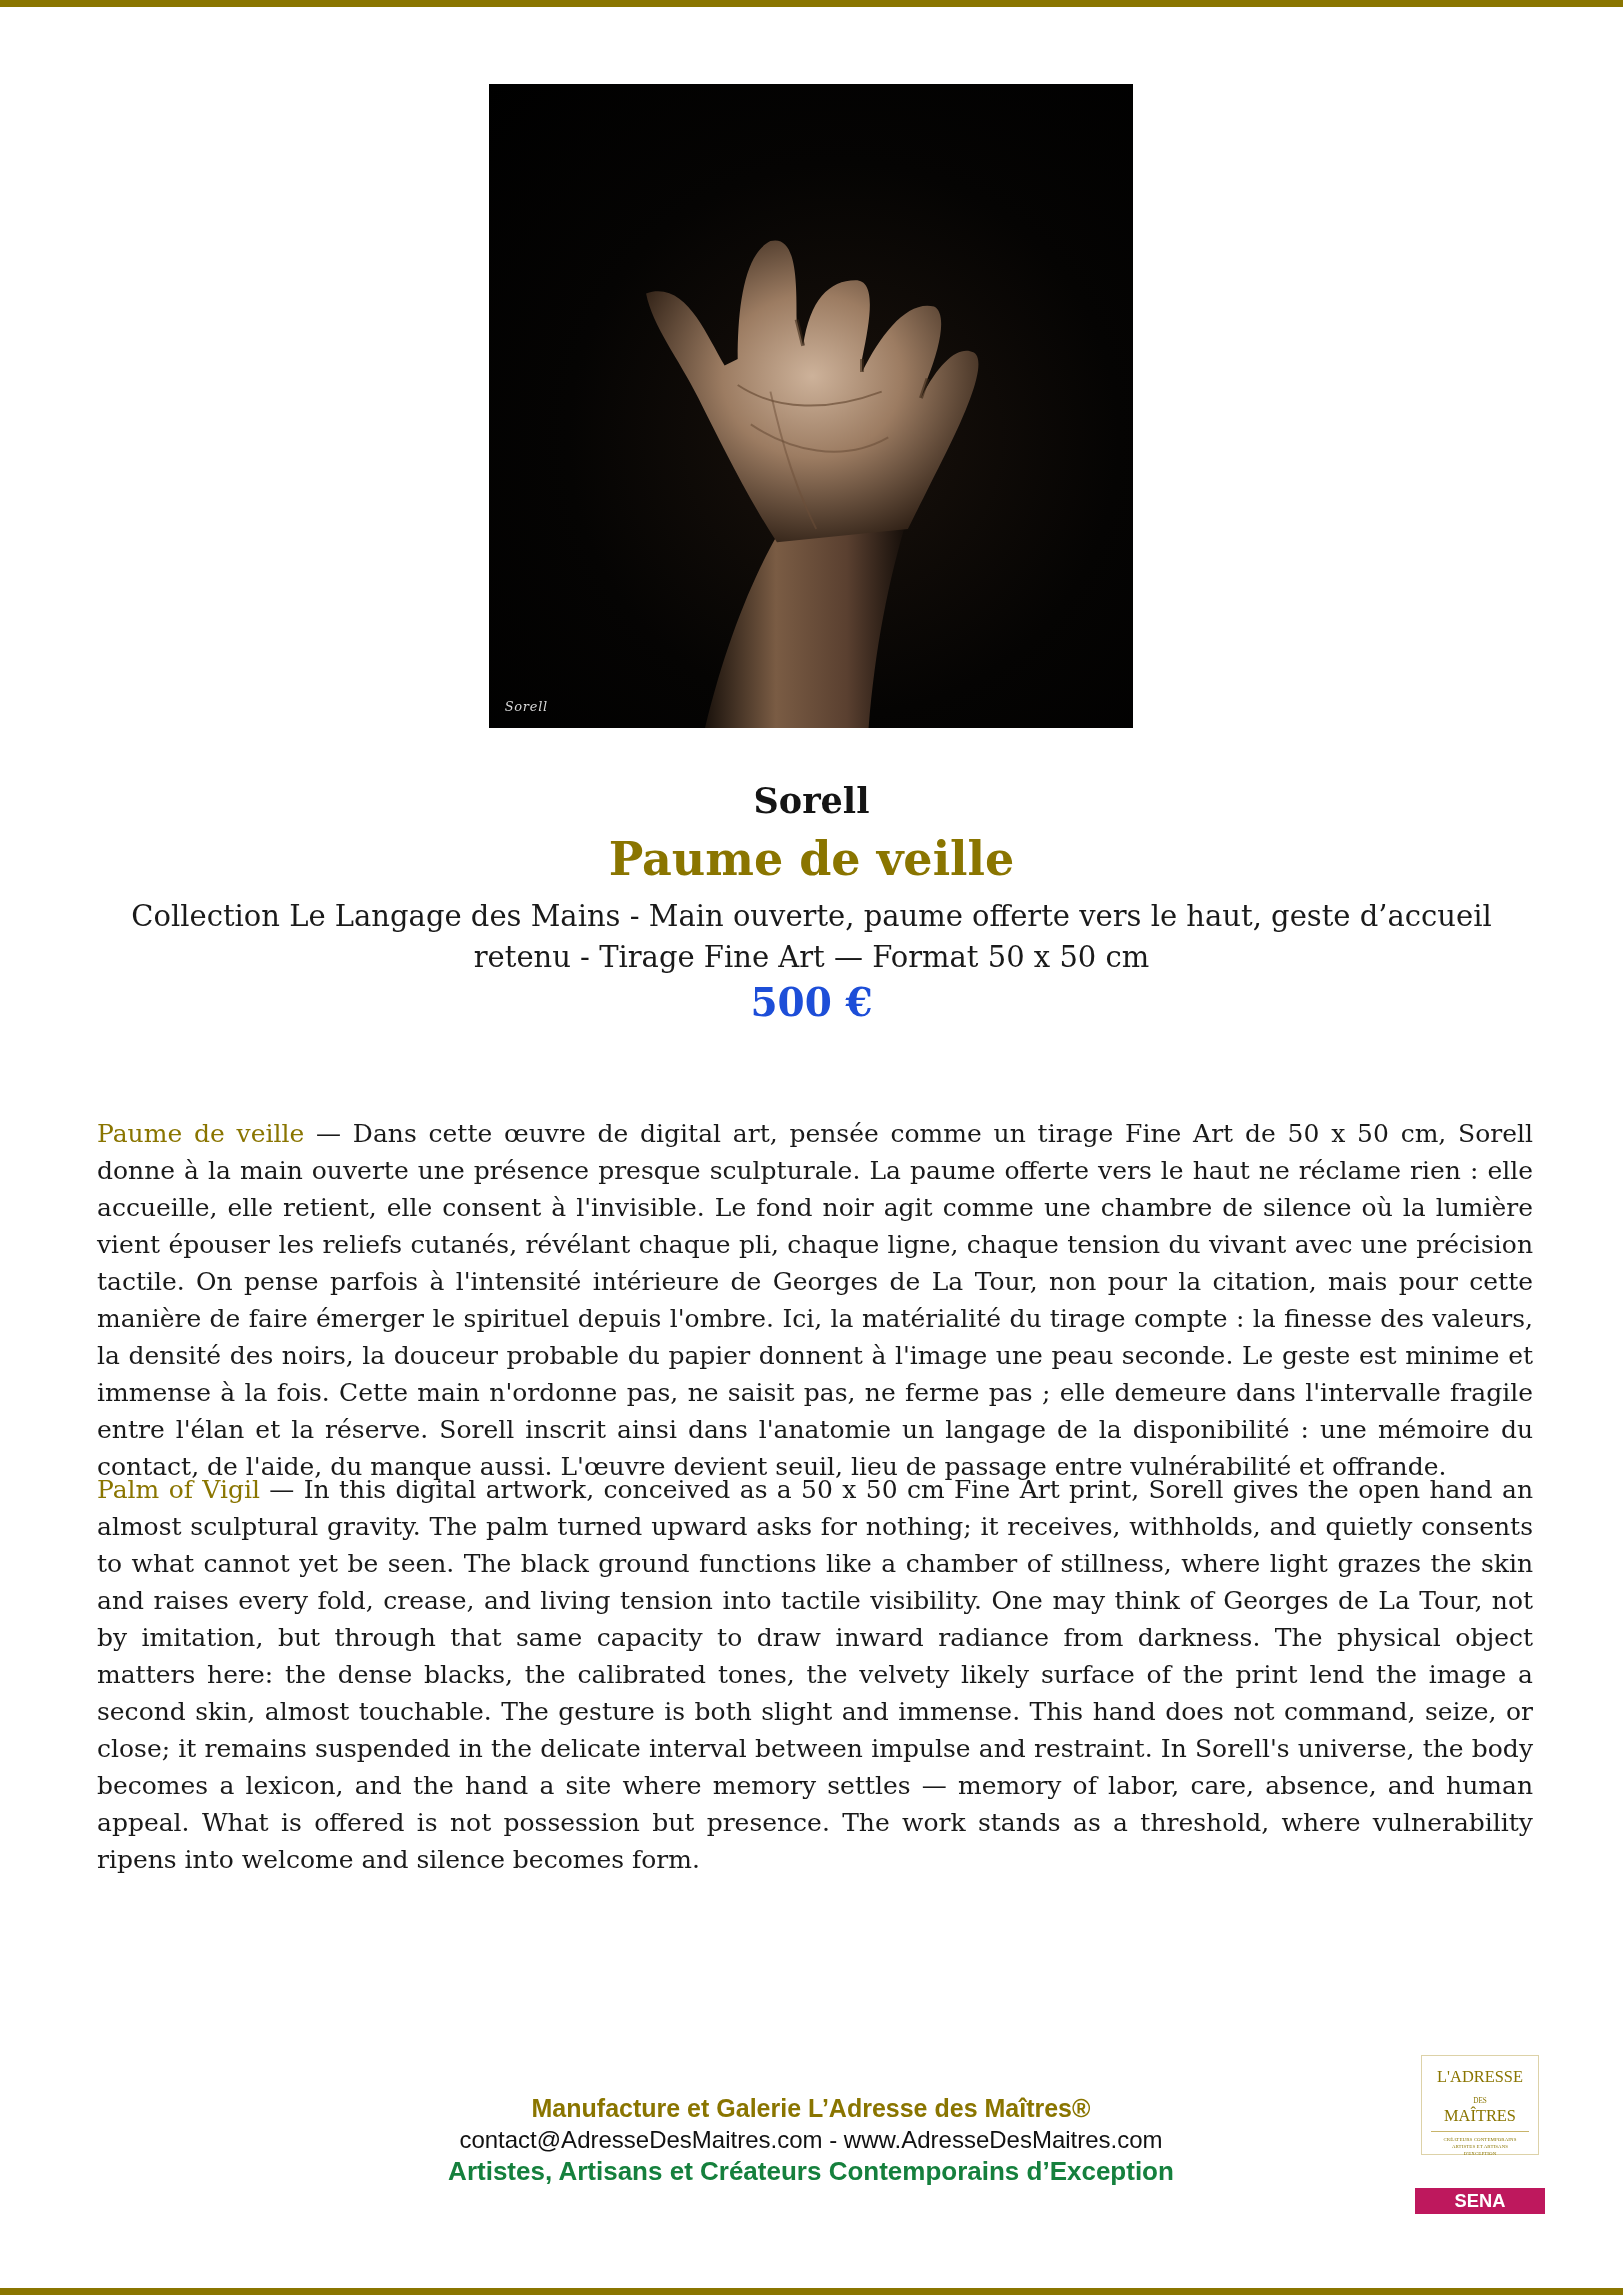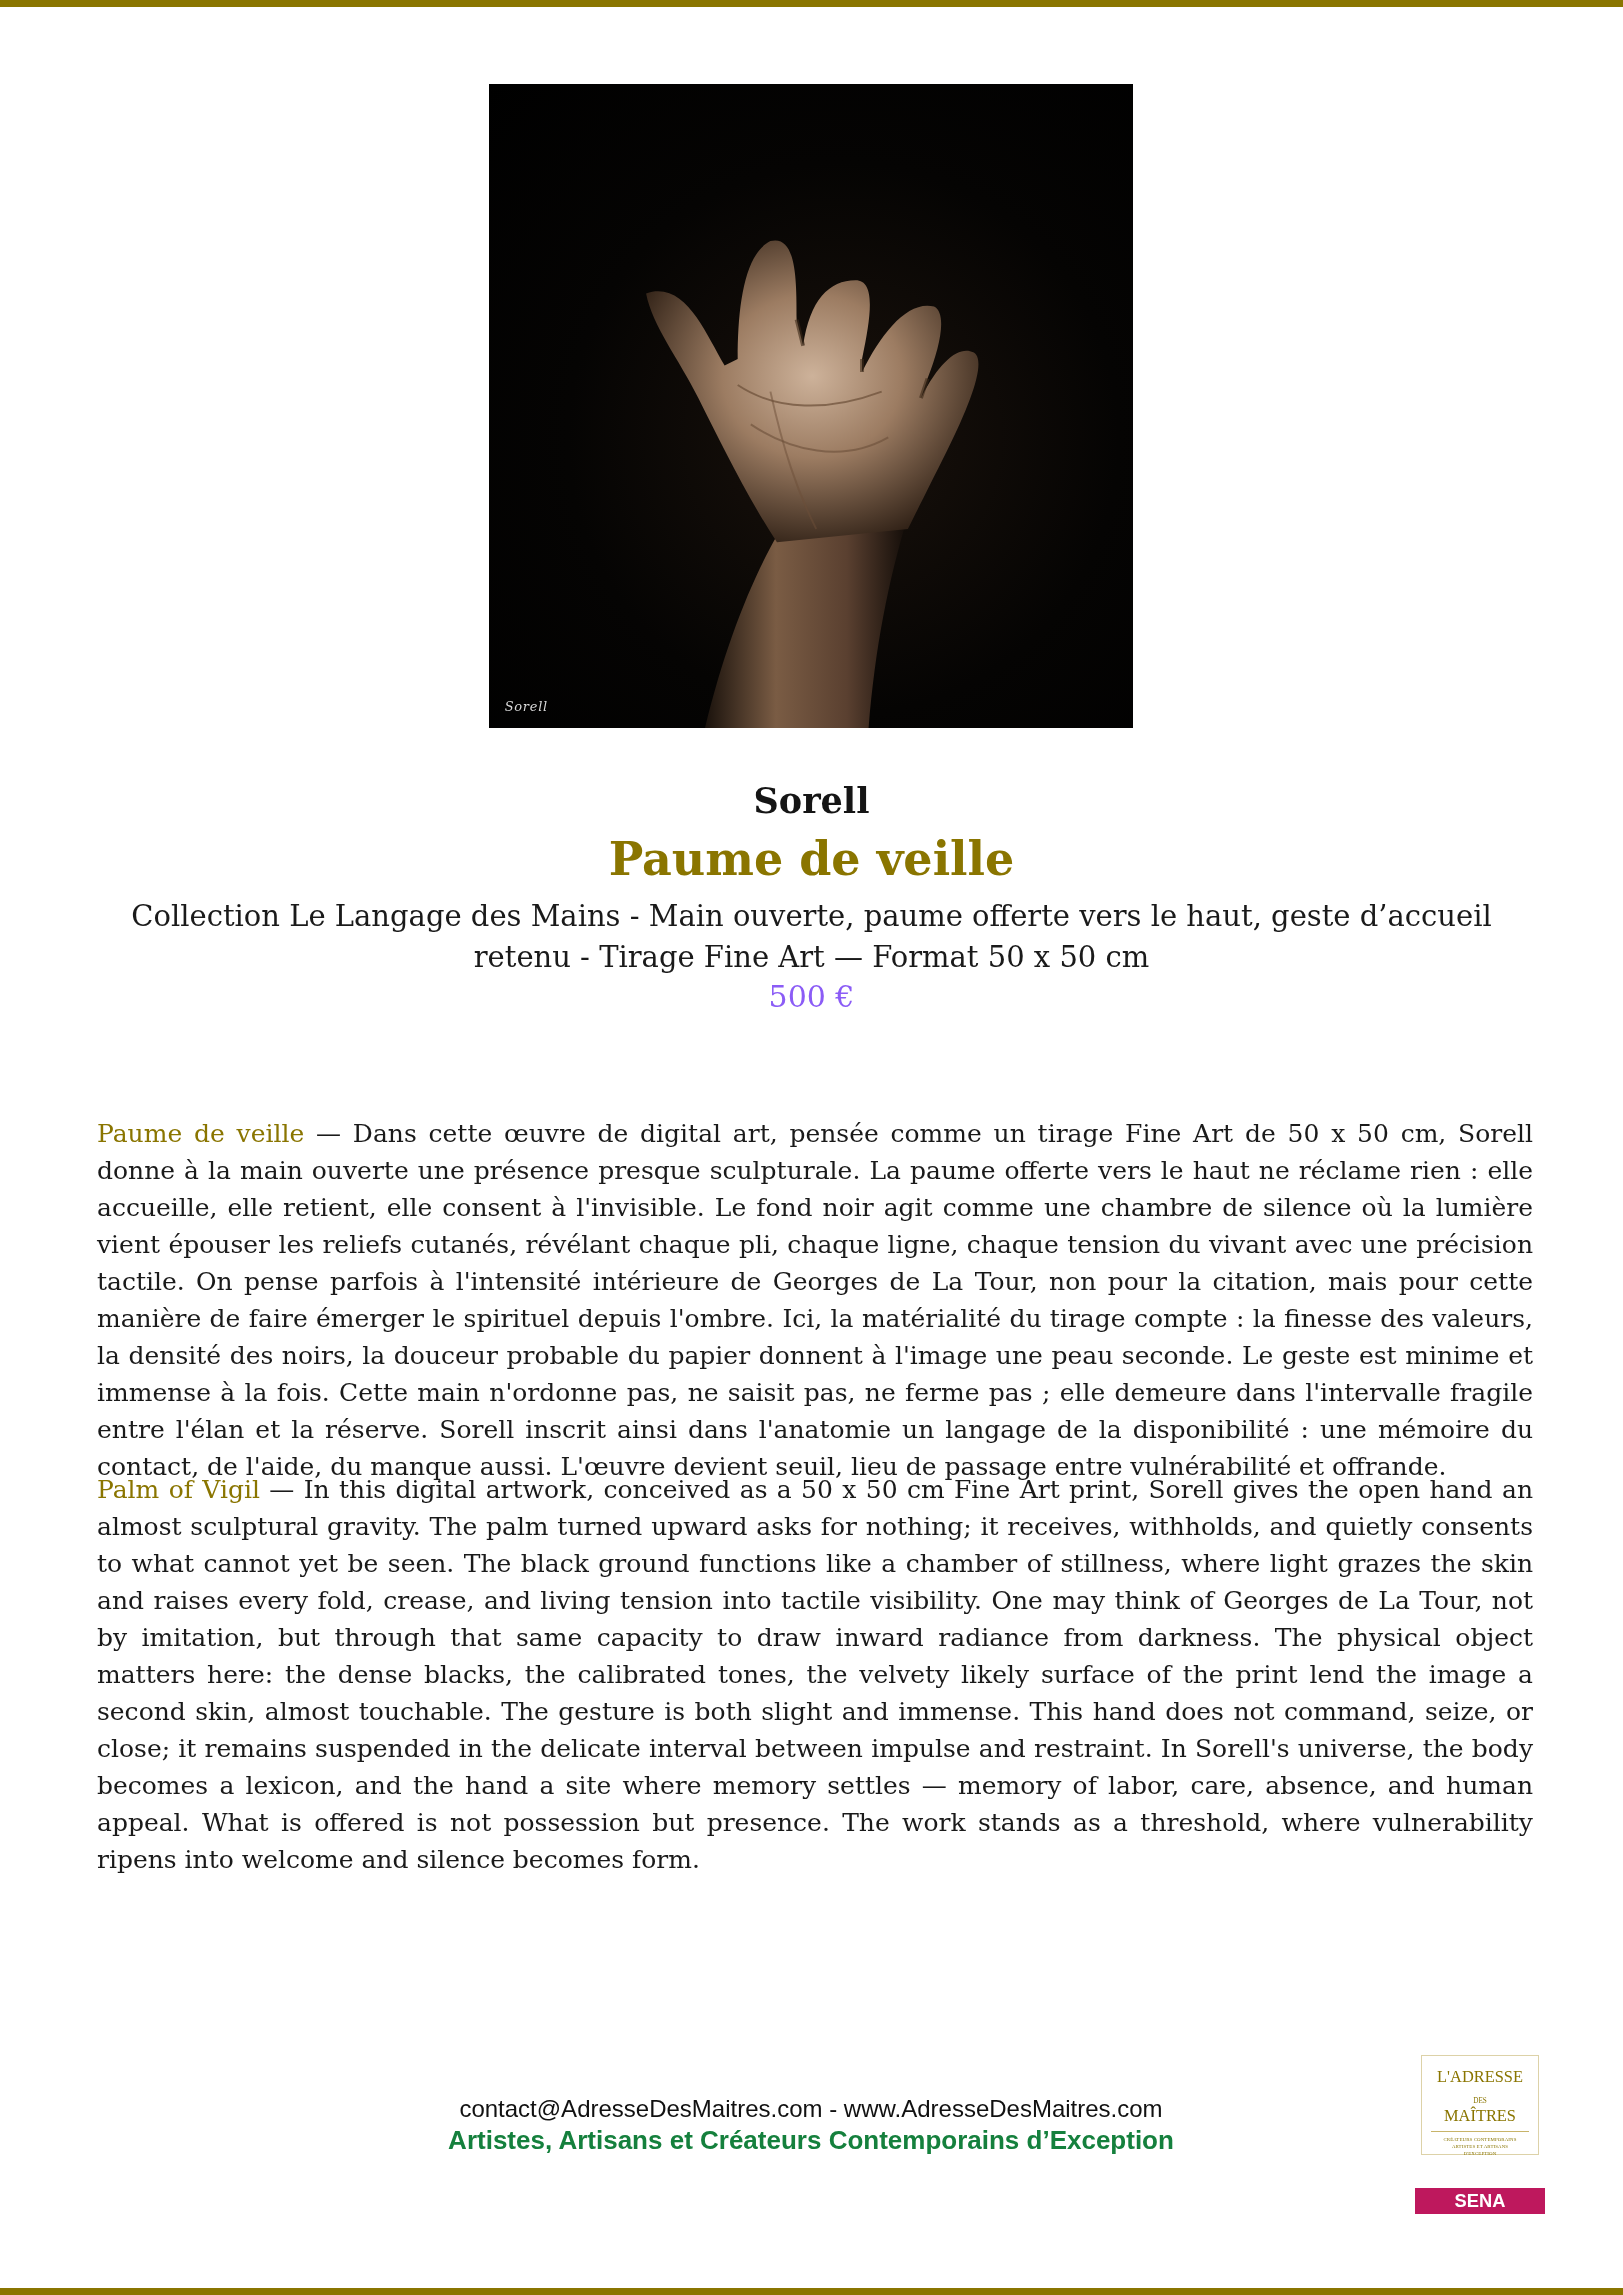--- a/index.html
+++ b/index.html
@@ -23,21 +23,21 @@
       color: #d8d8d8; font-style: italic; font-size: 13px;
       font-family: "DejaVu Serif", serif; letter-spacing: 0.7px;
     }
 
     .header { position: absolute; left: 0; width: 1623px; text-align: center; }
     .artist { top: 780px; font-size: 35px; font-weight: bold; color: #151515; }
     .title { top: 832px; font-size: 46px; font-weight: bold; color: #8a7500; }
     .subtitle {
       top: 896px; left: 98px; width: 1427px; font-size: 29px; line-height: 41px; color: #1a1a1a; text-align: center;
     }
-    .price { top: 979px; font-size: 30px; font-weight: normal; color: #8b5cf6; }
+    .price { top: 979px; font-size: 39px; font-weight: bold; color: #1d4ed8; }
 
     .desc {
       position: absolute; left: 94px; width: 1436px;
       font-size: 25px; line-height: 37px; text-align: justify; color: #1a1a1a;
       margin: 3px;
     }
     .desc.fr { top: 1112px; }
     .desc.en { top: 1468px; }
     .desc .lead { color: #8a7500; }
 
@@ -102,20 +102,21 @@
 <div class="header artist">Sorell</div>
 <div class="header title">Paume de veille</div>
 <div class="header subtitle">Collection Le Langage des Mains - Main ouverte, paume offerte vers le haut, geste d’accueil retenu - Tirage Fine Art — Format 50 x 50 cm</div>
 <div class="header price">500 €</div>
 
 <p class="desc fr"><span class="lead">Paume de veille</span><span> — Dans cette œuvre de digital art, pensée comme un tirage Fine Art de 50 x 50 cm, Sorell donne à la main ouverte une présence presque sculpturale. La paume offerte vers le haut ne réclame rien : elle accueille, elle retient, elle consent à l'invisible. Le fond noir agit comme une chambre de silence où la lumière vient épouser les reliefs cutanés, révélant chaque pli, chaque ligne, chaque tension du vivant avec une précision tactile. On pense parfois à l'intensité intérieure de Georges de La Tour, non pour la citation, mais pour cette manière de faire émerger le spirituel depuis l'ombre. Ici, la matérialité du tirage compte : la finesse des valeurs, la densité des noirs, la douceur probable du papier donnent à l'image une peau seconde. Le geste est minime et immense à la fois. Cette main n'ordonne pas, ne saisit pas, ne ferme pas ; elle demeure dans l'intervalle fragile entre l'élan et la réserve. Sorell inscrit ainsi dans l'anatomie un langage de la disponibilité : une mémoire du contact, de l'aide, du manque aussi. L'œuvre devient seuil, lieu de passage entre vulnérabilité et offrande.</span></p>
 
 <p class="desc en"><span class="lead">Palm of Vigil</span><span> — In this digital artwork, conceived as a 50 x 50 cm Fine Art print, Sorell gives the open hand an almost sculptural gravity. The palm turned upward asks for nothing; it receives, withholds, and quietly consents to what cannot yet be seen. The black ground functions like a chamber of stillness, where light grazes the skin and raises every fold, crease, and living tension into tactile visibility. One may think of Georges de La Tour, not by imitation, but through that same capacity to draw inward radiance from darkness. The physical object matters here: the dense blacks, the calibrated tones, the velvety likely surface of the print lend the image a second skin, almost touchable. The gesture is both slight and immense. This hand does not command, seize, or close; it remains suspended in the delicate interval between impulse and restraint. In Sorell's universe, the body becomes a lexicon, and the hand a site where memory settles — memory of labor, care, absence, and human appeal. What is offered is not possession but presence. The work stands as a threshold, where vulnerability ripens into welcome and silence becomes form.</span></p>
 
 <div class="footer">
+  <div class="l1">Manufacture et Galerie L’Adresse des Maîtres®</div>
   <div class="l2">contact@AdresseDesMaitres.com - www.AdresseDesMaitres.com</div>
   <div class="l3">Artistes, Artisans et Créateurs Contemporains d’Exception</div>
 </div>
 
 <div class="logo">
   <div class="a">L'ADRESSE</div>
   <div class="b">DES</div>
   <div class="c">MAÎTRES</div>
   <div class="rule"></div>
   <div class="d">CRÉATEURS CONTEMPORAINS</div>

